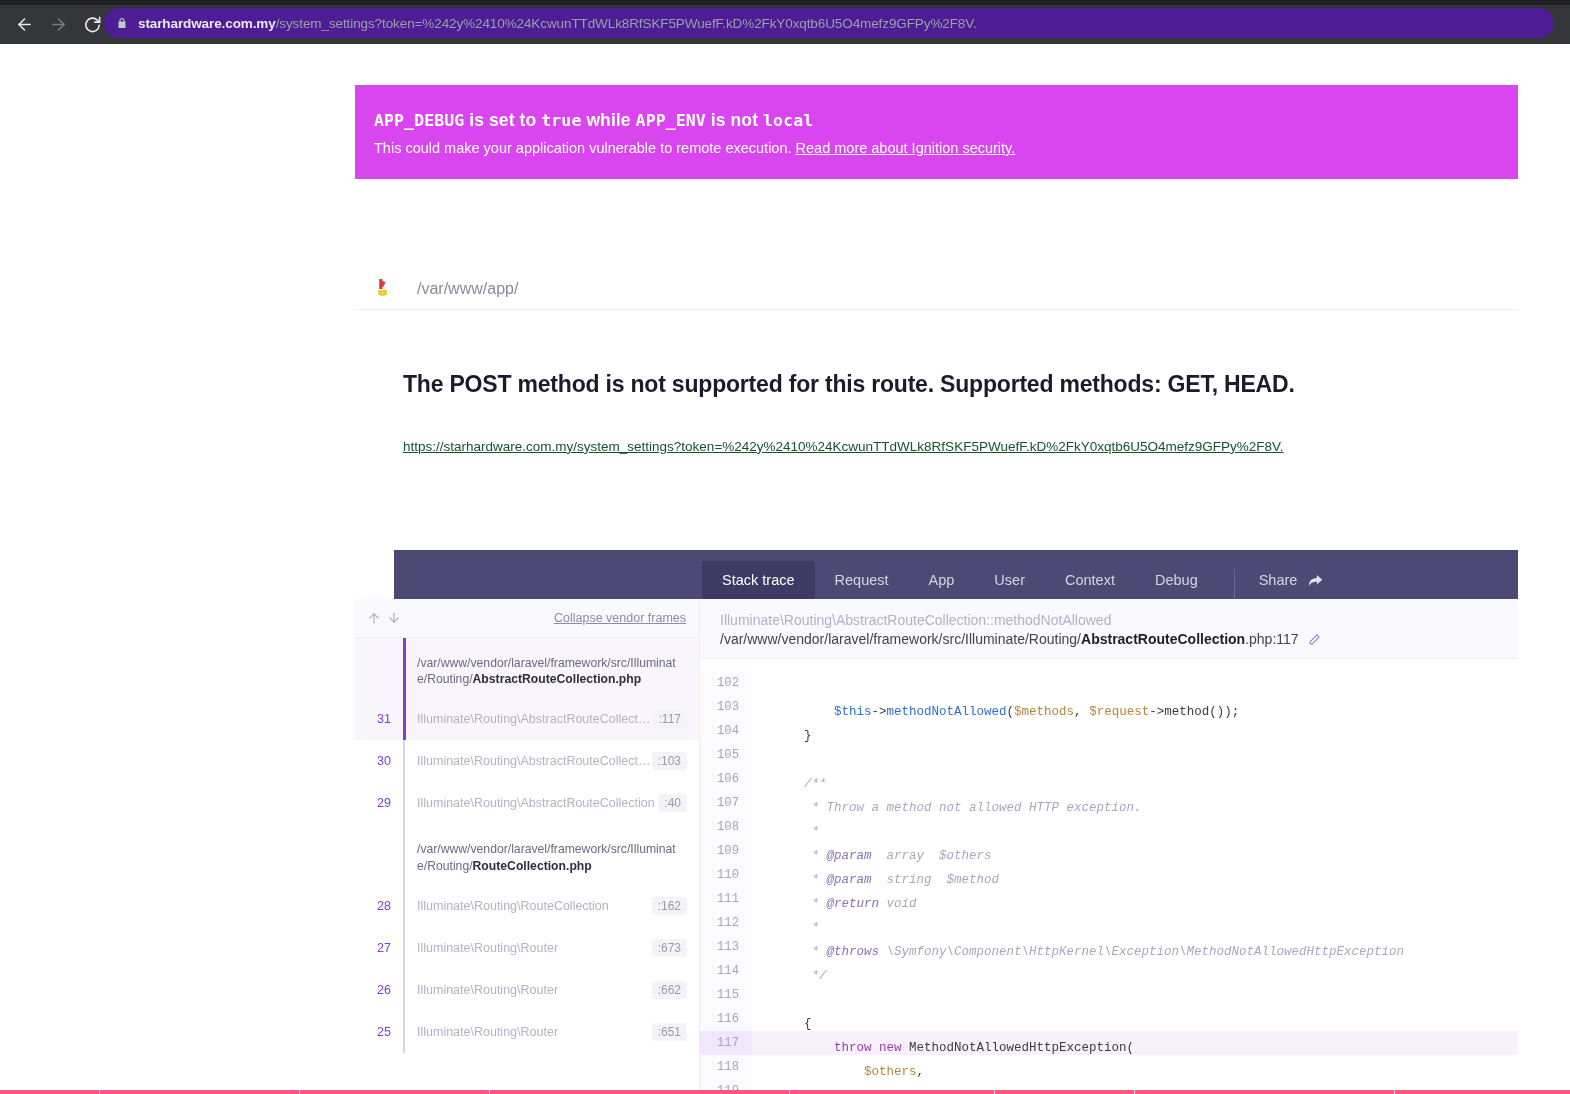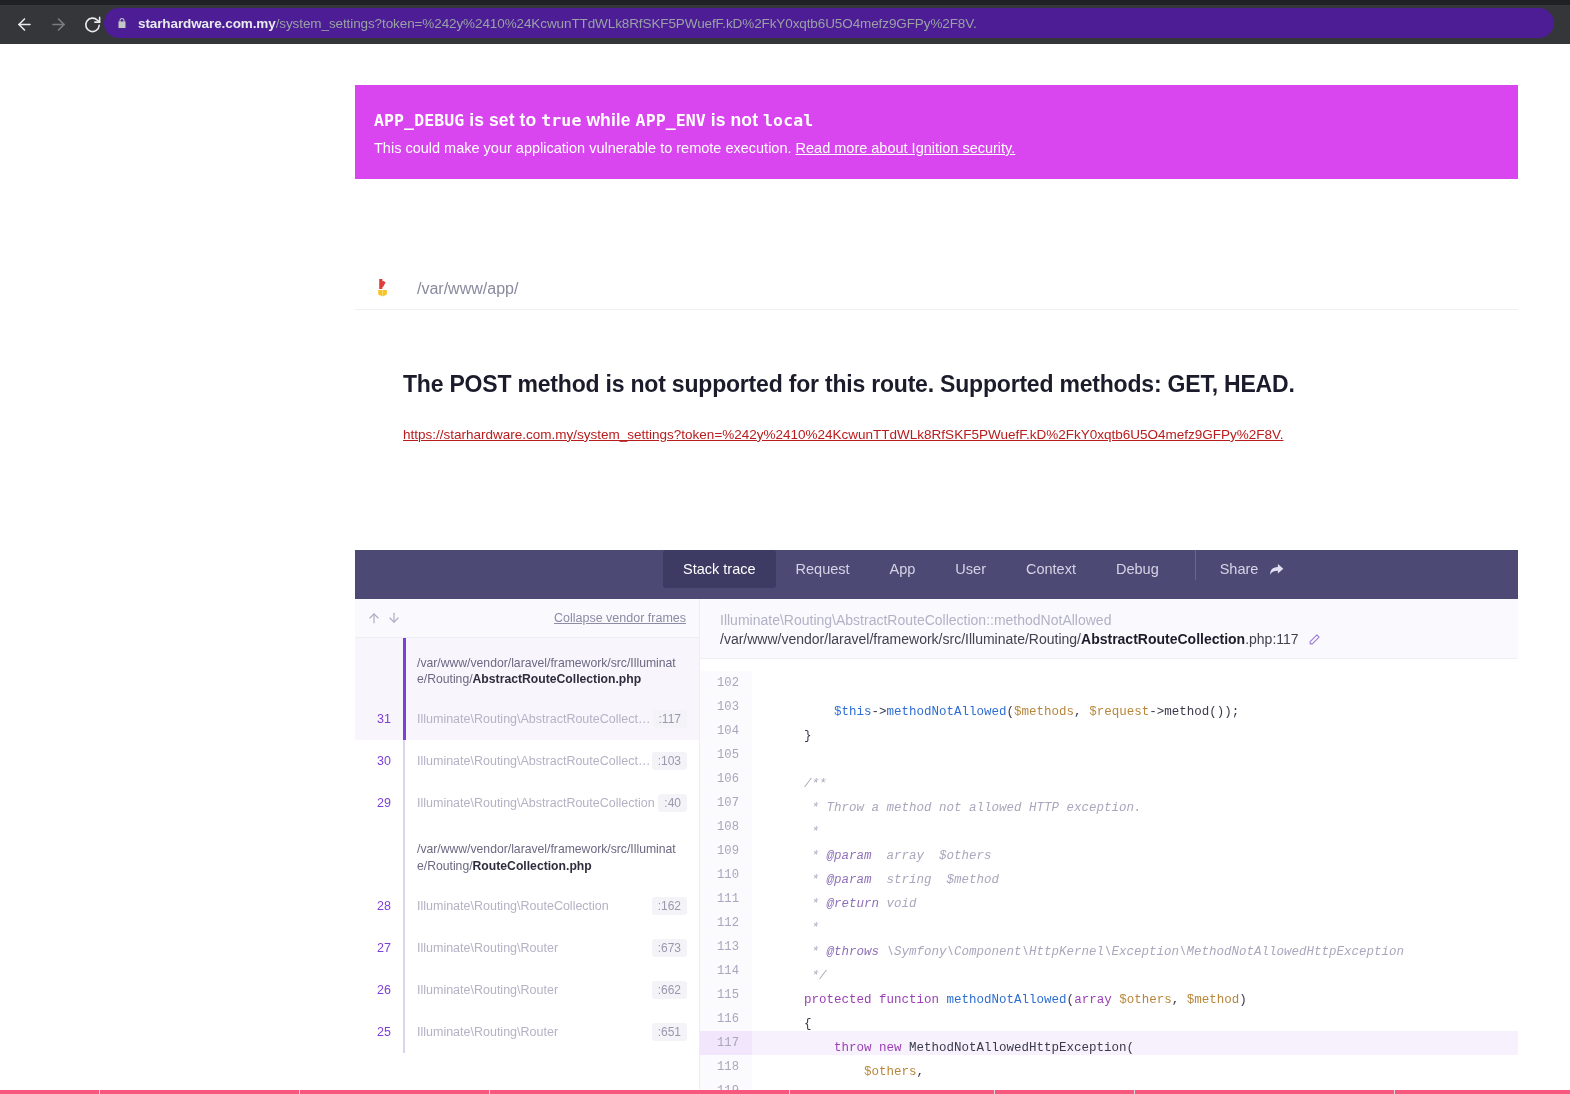--- a/index.html
+++ b/index.html
@@ -136,23 +136,23 @@
   }
   .exception-message {
     margin-top: 8px;
     font-size: 23px;
     color: #1b1b2b;
     font-weight: 700;
     letter-spacing: -0.2px;
     line-height: 1.25;
   }
   .exception-url {
-    margin-top: 28px;
+    margin-top: 40px;
     font-size: 13.5px;
-    color: #b91c1c;
+    color: #14532d;
     white-space: nowrap;
     overflow: hidden;
     text-overflow: ellipsis;
     display: block;
   }
 
   
   .grey-gap {
     position: absolute;
     top: 0; left: 0;
@@ -168,22 +168,23 @@
     top: 506px;
     left: 355px;
     width: 1163px;
     height: 585px;
     background: #ffffff;
   }
   .trace-tabbar {
     height: 49px;
     background: #4c4975;
     display: flex;
-    align-items: flex-start;
+    align-items: flex-end;
     padding-left: 308px;
+    margin-left: 39px;
   }
   .tab {
     height: 38px;
     padding: 0 20px;
     display: flex;
     align-items: center;
     font-size: 14.5px;
     color: #d6d3e6;
     border-radius: 3px;
     cursor: pointer;
@@ -559,21 +560,21 @@
             <div class="code-line"><span class="ln">105</span><span class="lc"></span></div>
             <div class="code-line"><span class="ln">106</span><span class="lc"><span class="t-cmt">    /**</span></span></div>
             <div class="code-line"><span class="ln">107</span><span class="lc"><span class="t-cmt">     * Throw a method not allowed HTTP exception.</span></span></div>
             <div class="code-line"><span class="ln">108</span><span class="lc"><span class="t-cmt">     *</span></span></div>
             <div class="code-line"><span class="ln">109</span><span class="lc"><span class="t-cmt">     * <span class="t-tag">@param</span>  array  $others</span></span></div>
             <div class="code-line"><span class="ln">110</span><span class="lc"><span class="t-cmt">     * <span class="t-tag">@param</span>  string  $method</span></span></div>
             <div class="code-line"><span class="ln">111</span><span class="lc"><span class="t-cmt">     * <span class="t-tag">@return</span> void</span></span></div>
             <div class="code-line"><span class="ln">112</span><span class="lc"><span class="t-cmt">     *</span></span></div>
             <div class="code-line"><span class="ln">113</span><span class="lc"><span class="t-cmt">     * <span class="t-tag">@throws</span> \Symfony\Component\HttpKernel\Exception\MethodNotAllowedHttpException</span></span></div>
             <div class="code-line"><span class="ln">114</span><span class="lc"><span class="t-cmt">     */</span></span></div>
-            <div class="code-line"><span class="ln">115</span><span class="lc">    <span class="t-kw">protected</span> <span class="t-kw">function</span> <span class="t-fn">methodNotAllowed</span>(<span class="t-kw">array</span> <span class="t-dvar">$others</span>, <span class="t-dvar">$method</span>)</span></div>
+            <div class="code-line"><span class="ln">115</span></div>
             <div class="code-line"><span class="ln">116</span><span class="lc">    {</span></div>
             <div class="code-line hl"><span class="ln">117</span><span class="lc">        <span class="t-kw">throw</span> <span class="t-kw">new</span> MethodNotAllowedHttpException(</span></div>
             <div class="code-line"><span class="ln">118</span><span class="lc">            <span class="t-dvar">$others</span>,</span></div>
             <div class="code-line"><span class="ln">119</span><span class="lc">            sprintf(</span></div>
           </div>
       </div>
 
     </div>
   </div>
 

